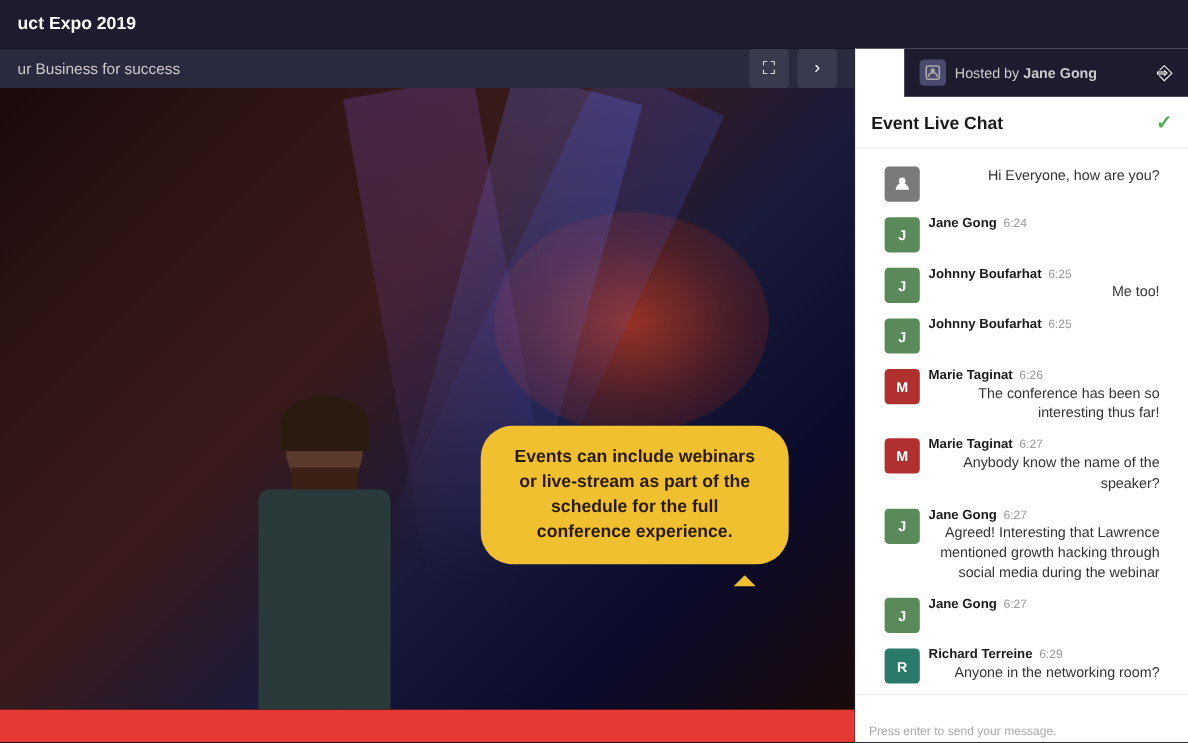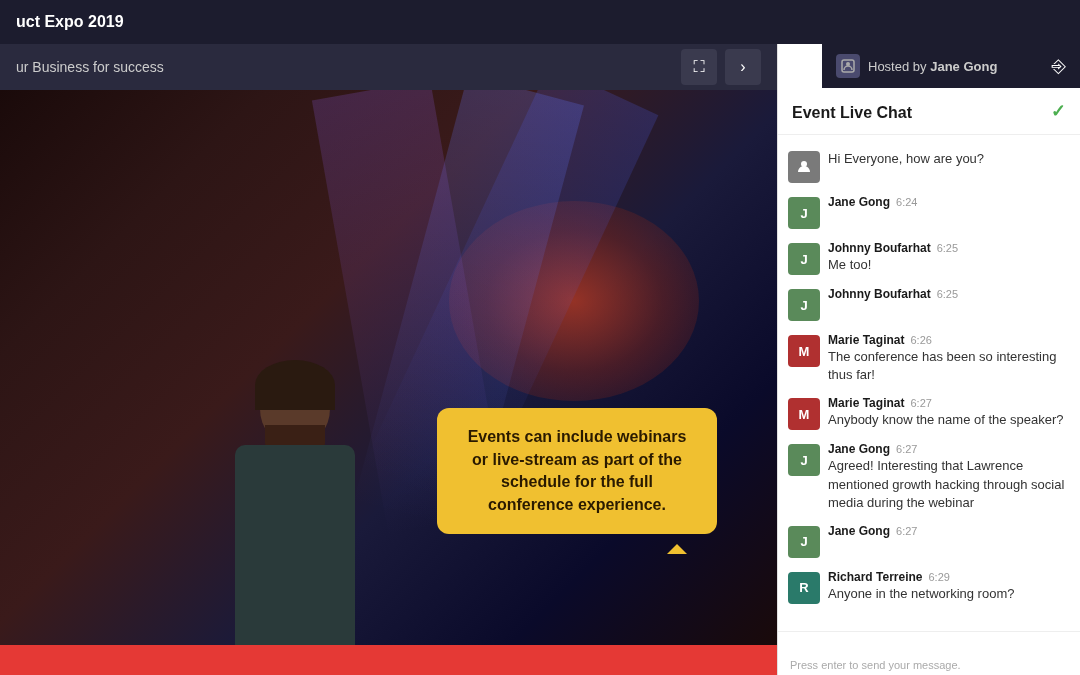--- a/index.html
+++ b/index.html
@@ -40,21 +40,21 @@
 
     .video-header {
       background: #2a2a3e;
       color: #ccc;
       padding: 10px 16px;
       font-size: 14px;
       display: flex;
       align-items: center;
       justify-content: space-between;
       flex-shrink: 0;
-      height: 46px;
+      height: 36px;
     }
     .video-header-title {
       color: #ccc;
       font-size: 14px;
     }
 
     .video-controls {
       display: flex;
       gap: 8px;
     }
@@ -164,26 +164,26 @@
       height: 200px;
       background: #2a3a3a;
       border-radius: 10px 10px 0 0;
       margin: 0 auto;
       position: relative;
     }
 
     
     .tooltip-bubble {
       position: absolute;
-      bottom: 111px;
+      bottom: 132px;
       right: 60px;
       background: #f0c030;
       color: #2a1a00;
       padding: 18px 22px;
-      border-radius: 12px;
+      border-radius: 29px;
       max-width: 280px;
       font-size: 16px;
       font-weight: 600;
       line-height: 1.4;
       text-align: center;
     }
     .tooltip-bubble::after {
       content: '';
       position: absolute;
       top: -16px;
@@ -274,22 +274,23 @@
 
     .chat-messages {
       flex: 1;
       overflow-y: auto;
       padding: 8px 0;
     }
 
     .chat-message {
       display: flex;
       gap: 8px;
-      padding: 6px 10px;
+      padding: 6px 26px;
       align-items: flex-start;
+      text-align: right;
     }
 
     .avatar {
       width: 32px;
       height: 32px;
       border-radius: 4px;
       display: flex;
       align-items: center;
       justify-content: center;
       font-size: 13px;

